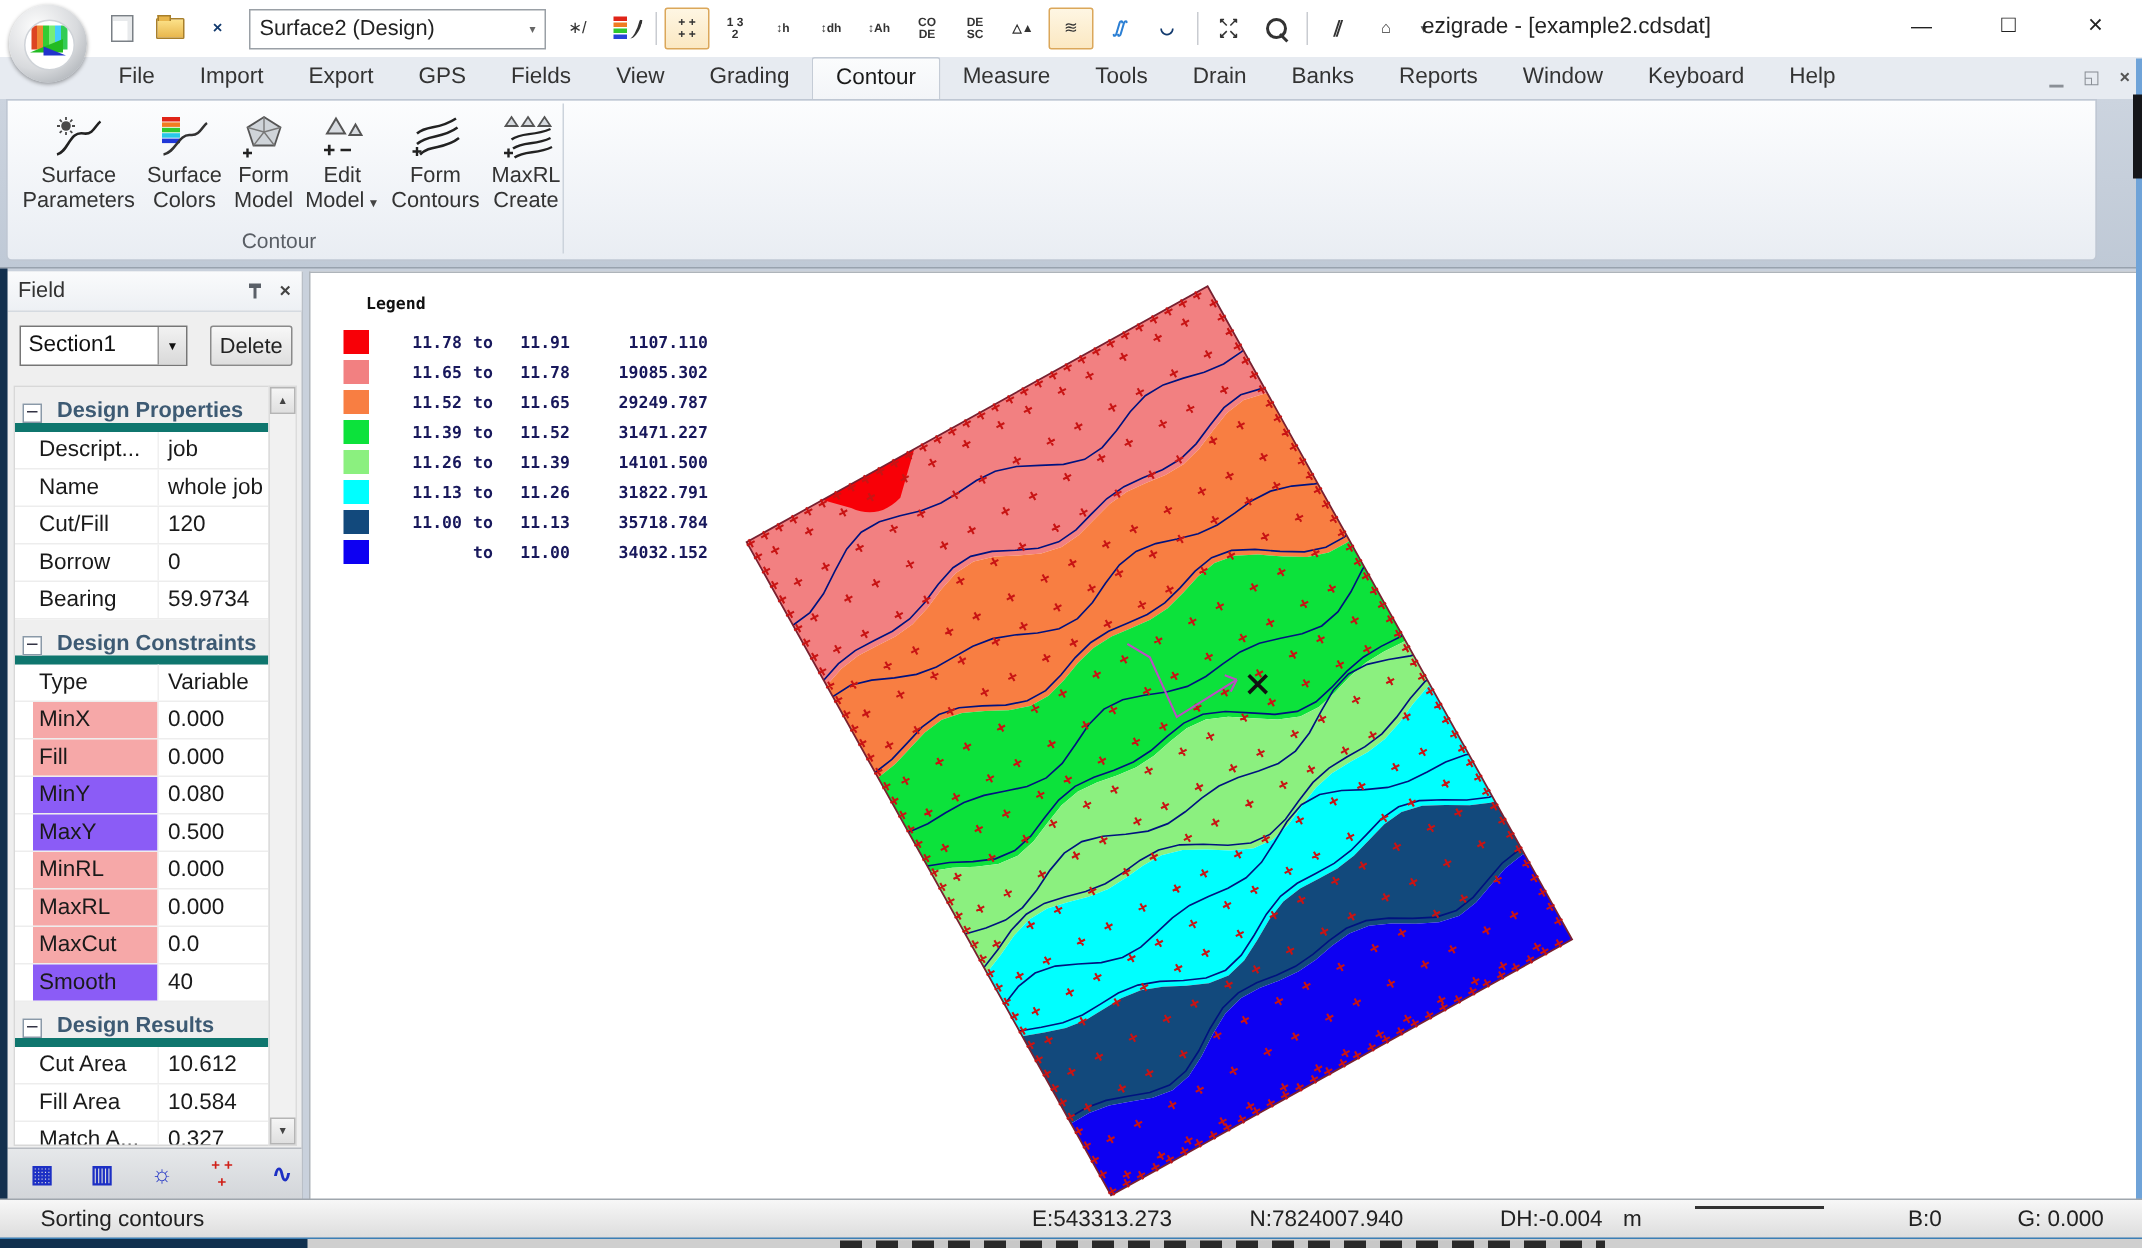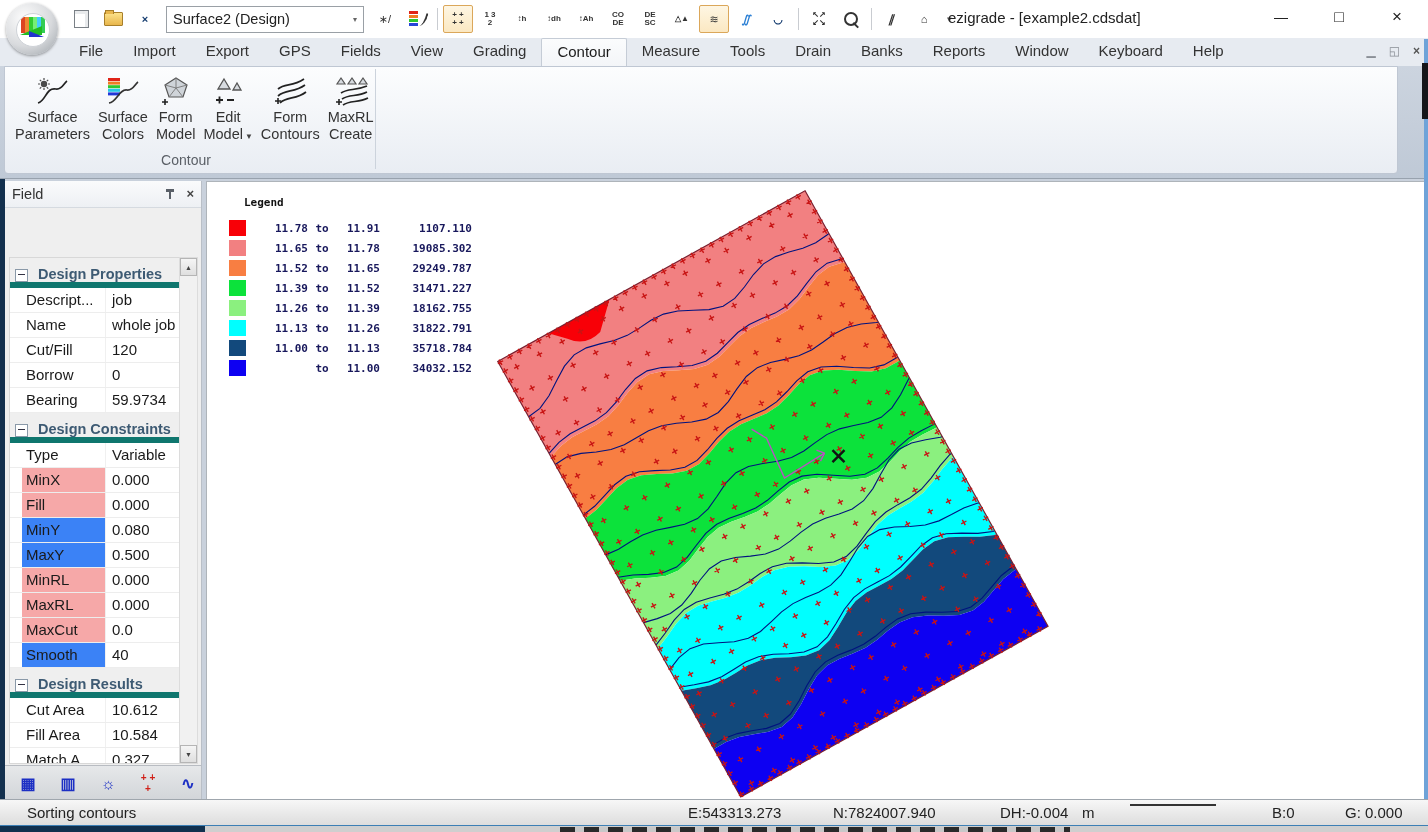--- a/index.html
+++ b/index.html
@@ -87,21 +87,21 @@
     border-radius:2px;font-size:14.5px;color:#222;display:flex;align-items:center;justify-content:center;}
   .fp-grid{position:absolute;left:4px;top:76px;right:21px;bottom:36px;background:#fff;border:1px solid #d8d8d8;overflow:hidden;}
   .sec{height:24px;display:flex;align-items:flex-end;background:#efefef;border-bottom:6px solid #0f766e;}
   .exp{width:11px;height:11px;border:1px solid #8a99a8;background:#fff;margin-left:5px;position:relative;flex:none;}
   .exp::after{content:'';position:absolute;left:2px;right:2px;top:4px;border-top:1px solid #334;}
   .sectitle{margin-left:10px;font-size:14.5px;font-weight:bold;color:#3d5a73;white-space:nowrap;}
   .row{height:24px;display:flex;border-bottom:1px solid #ededed;font-size:15px;color:#1a1a1a;}
   .cl{width:79px;margin-left:12px;padding:3px 0 0 4px;white-space:nowrap;overflow:hidden;}
   .cv{flex:1;padding:3px 0 0 6px;border-left:1px solid #f0f0f0;white-space:nowrap;}
   .cl.pink{background:#f6a8a8;}
-  .cl.green{background:#3b82f6;}
+  .cl.green{background:#8b5cf6;}
   .fp-scroll{position:absolute;top:76px;right:3px;width:17px;bottom:36px;background:#f1f1f1;border:1px solid #dcdcdc;}
   .sbtn{position:absolute;left:0;right:0;height:16px;background:linear-gradient(#f5f5f5,#dfdfdf);border:1px solid #b5b5b5;
     display:flex;align-items:center;justify-content:center;font-size:7px;color:#444;}
   .sbtn.up{top:0;}
   .sbtn.down{bottom:0;}
   .fp-tools{position:absolute;left:0;right:0;bottom:0;height:34px;background:linear-gradient(#e6e8ea,#d2d5d9);
     border-top:1px solid #b8bcc2;display:flex;align-items:center;padding-left:10px;gap:5px;}
   .btico{min-width:24px;height:24px;display:flex;flex-direction:column;align-items:center;justify-content:center;
     font-size:16px;line-height:11px;border:1px solid transparent;border-radius:2px;text-align:center;}
   .btico .ql{white-space:pre;}
@@ -342,20 +342,27 @@
     </div>
   </div>
 
   <div class="main">
 
     <div class="field-panel">
       <div class="fp-header">
         <span class="fp-title">Field</span>
         <span class="pin-icon"></span>
         <span class="fp-close">×</span>
+      </div>
+      <div class="fp-comborow">
+        <div class="fp-combo">
+          <span class="fp-combo-text">Section1</span>
+          <span class="fp-combo-btn">▼</span>
+        </div>
+        <div class="fp-delete">Delete</div>
       </div>
       <div class="fp-grid">
           <div class="sec">
             <span class="exp"></span>
             <span class="sectitle">Design Properties</span>
           </div>
           <div class="row">
             <div class="cl">Descript...</div>
             <div class="cv">job</div>
           </div>
@@ -533,21 +540,21 @@
               <span class="c1">11.39</span>
               <span class="c2">to</span>
               <span class="c3">11.52</span>
               <span class="c4">31471.227</span>
             </div>
             <div class="lrow">
               <span class="sw" style="background: rgb(139, 240, 127);"></span>
               <span class="c1">11.26</span>
               <span class="c2">to</span>
               <span class="c3">11.39</span>
-              <span class="c4">18162.755</span>
+              <span class="c4">14101.500</span>
             </div>
             <div class="lrow">
               <span class="sw" style="background: rgb(0, 255, 255);"></span>
               <span class="c1">11.13</span>
               <span class="c2">to</span>
               <span class="c3">11.26</span>
               <span class="c4">31822.791</span>
             </div>
             <div class="lrow">
               <span class="sw" style="background: rgb(18, 73, 124);"></span>

